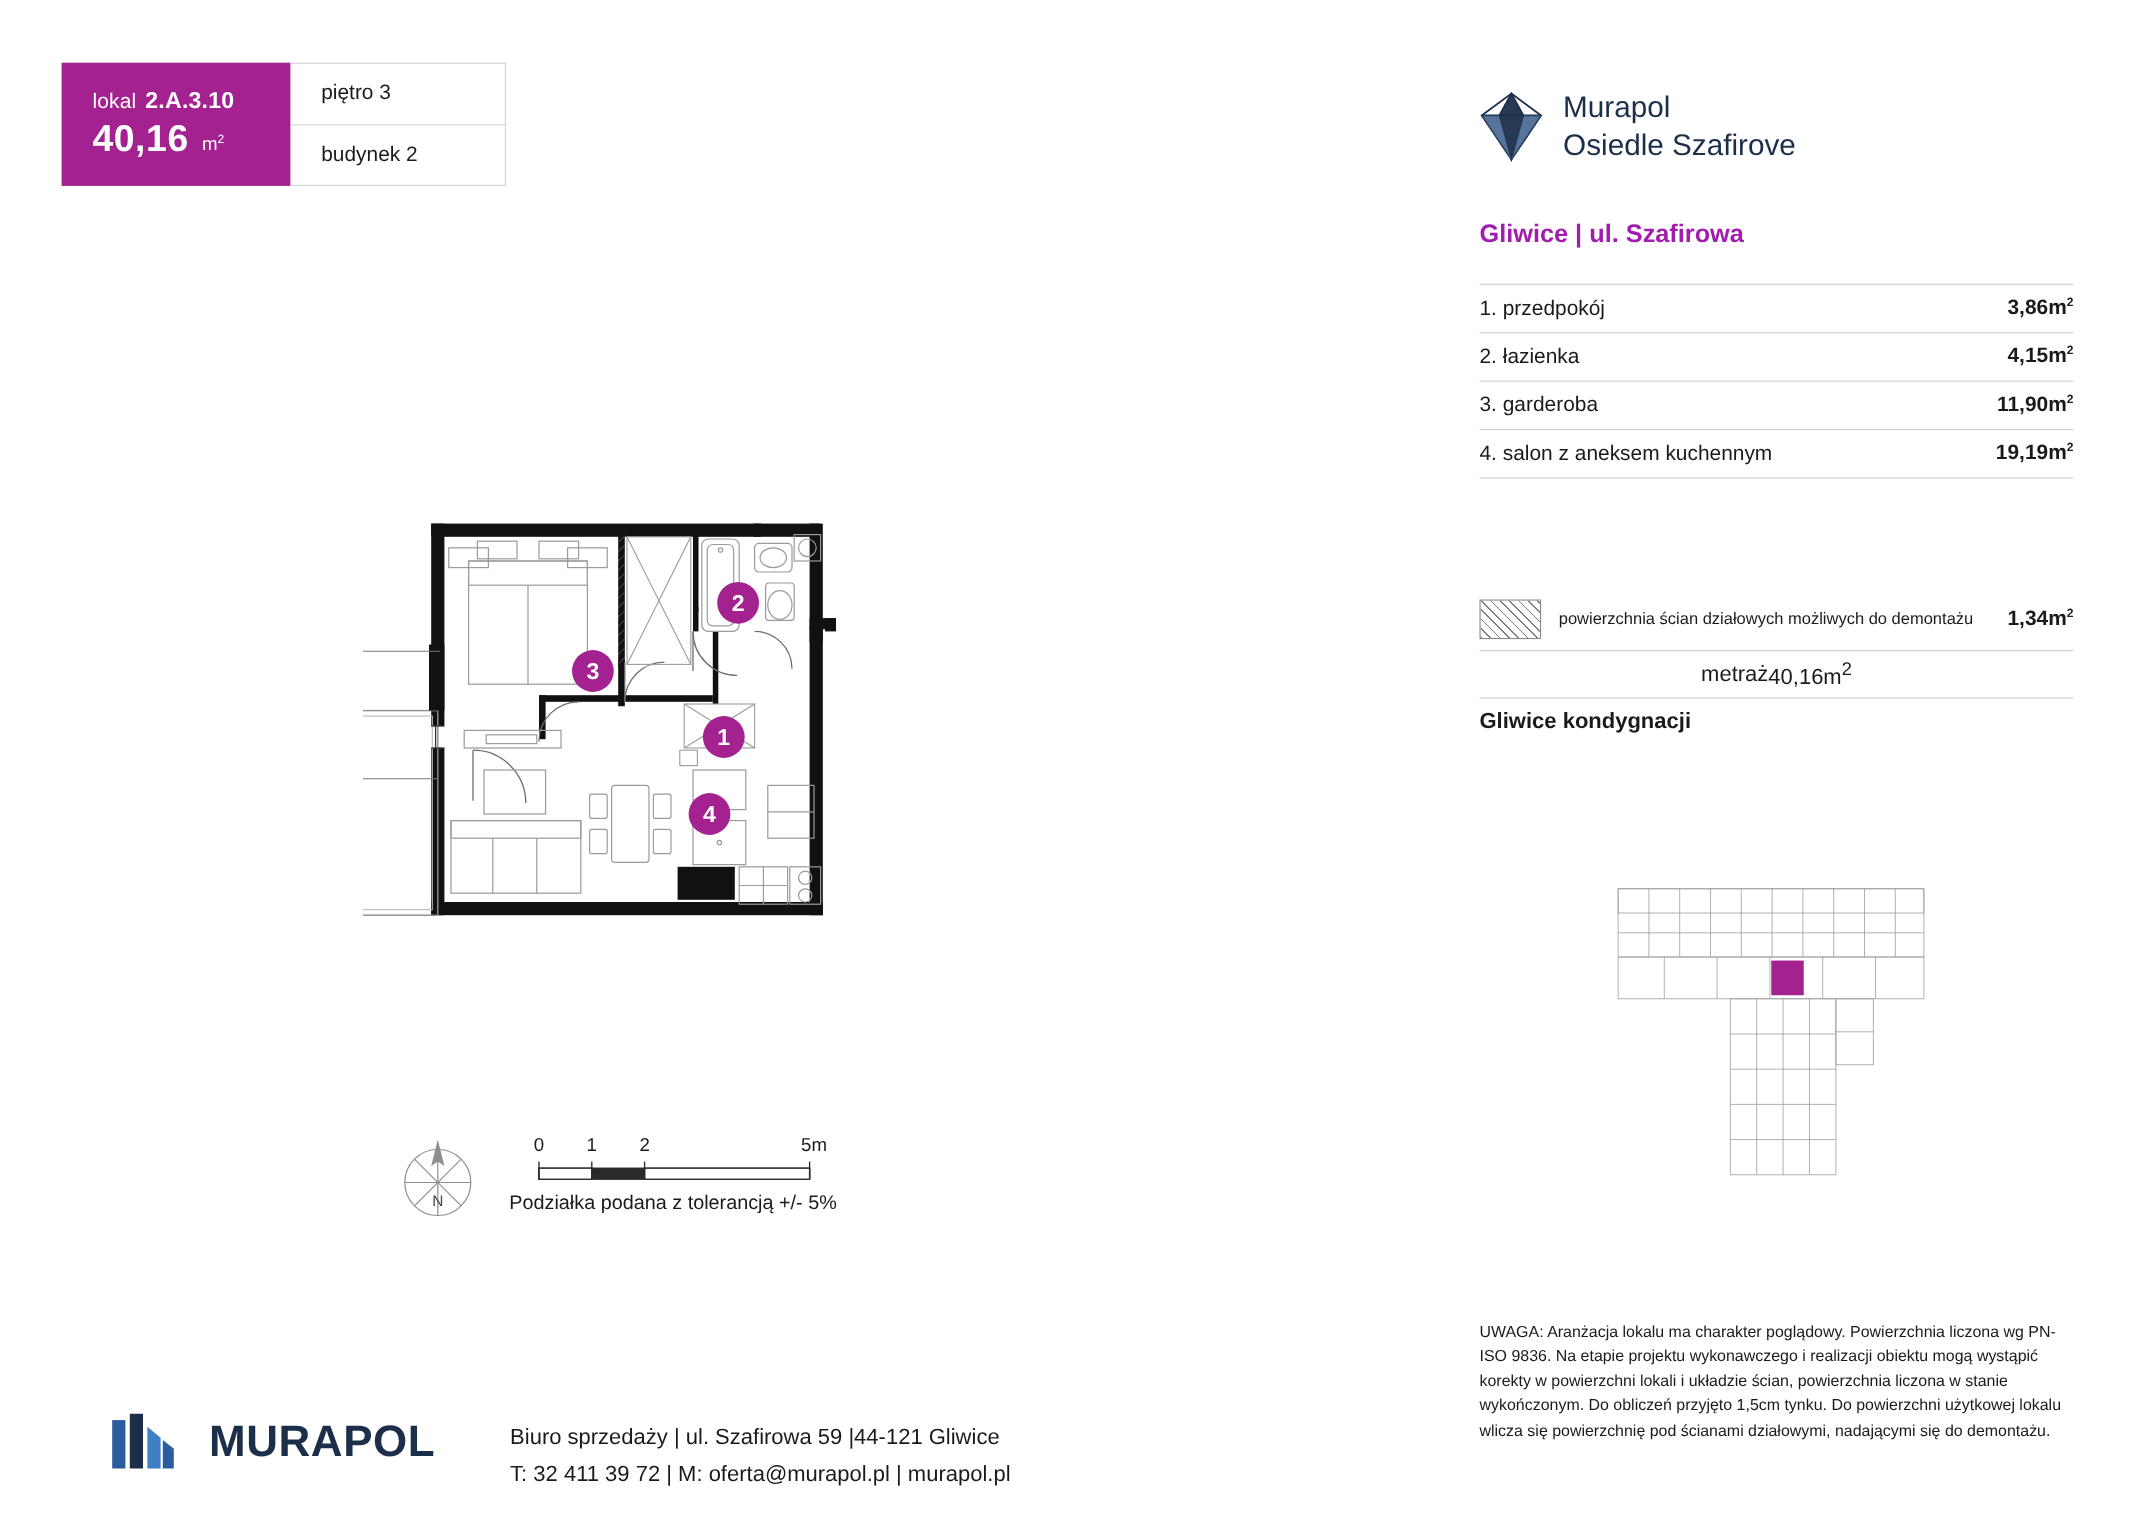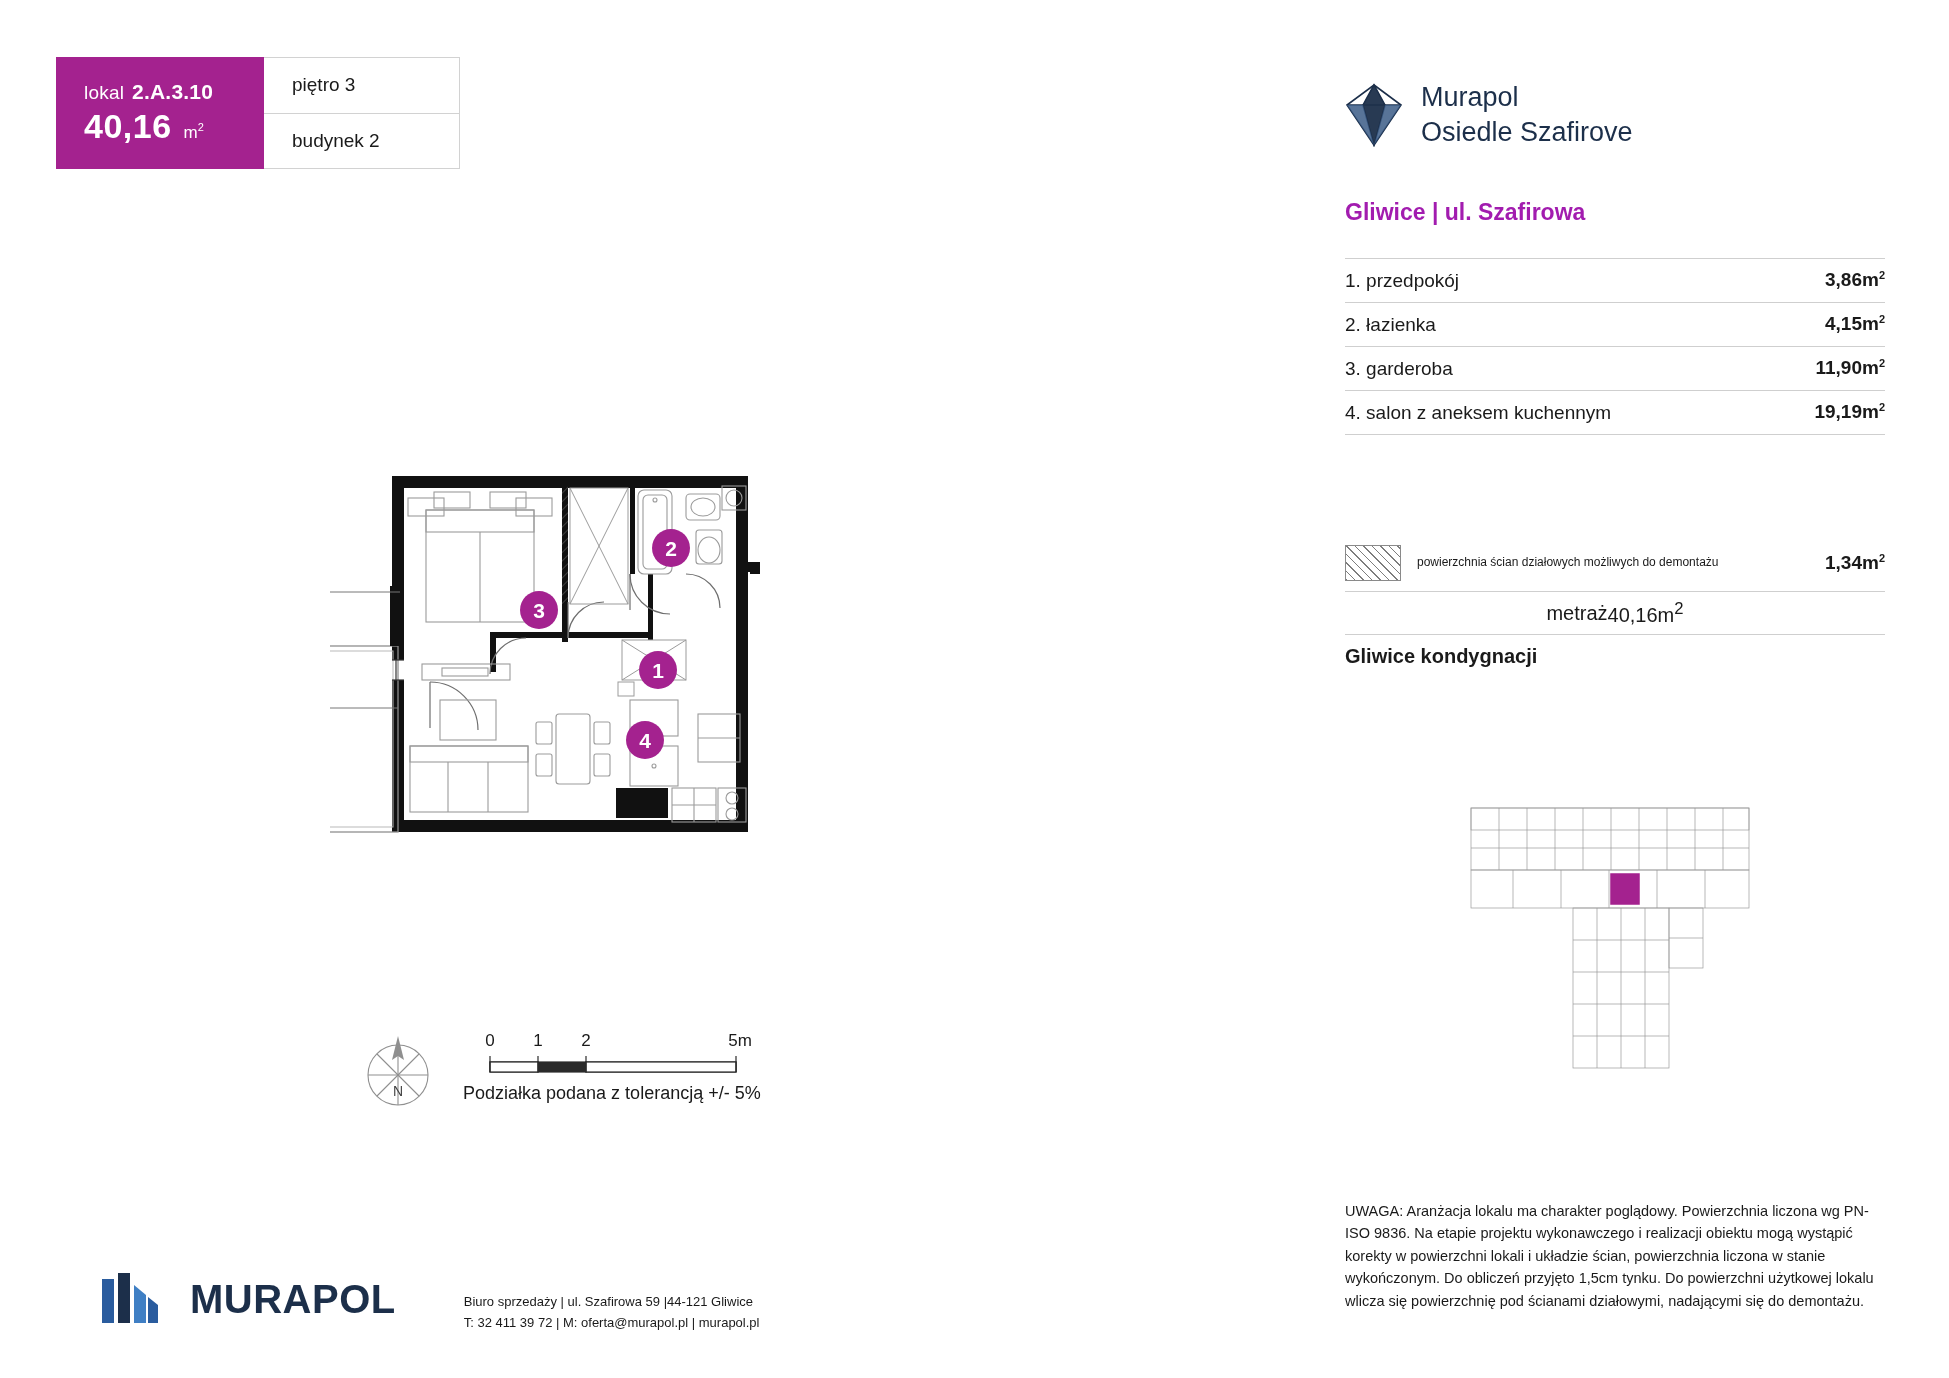--- a/index.html
+++ b/index.html
@@ -136,21 +136,21 @@
   .hatch-box {
     width: 54px;
     height: 34px;
     flex: none;
     border: 1px solid #8a8a8a;
     background:
       repeating-linear-gradient(45deg, #7d7d7d 0 1px, rgba(0,0,0,0) 1px 6px);
   }
   .legend-text {
     flex: 1;
-    font-size: 12px;
+    font-size: 15px;
     line-height: 1.45;
     padding-left: 16px;
     padding-right: 10px;
   }
   .legend-val { font-weight: bold; font-size: 19px; white-space: nowrap; }
   .legend-val sup { font-size: 11px; }
 
   .metraz-row {
     display: flex;
     justify-content: center;
@@ -230,21 +230,21 @@
     gap: 28px;
   }
   .murapol-logo { width: 62px; height: 52px; flex: none; }
   .murapol-word {
     font-size: 40px;
     font-weight: bold;
     color: #1c2f4a;
     letter-spacing: 0.5px;
   }
   .footer-contact {
-    font-size: 13px;
+    font-size: 20px;
     line-height: 1.65;
     color: #1a1a1a;
     margin-left: 40px;
     margin-top: 26px;
   }
 </style>
 </head>
 <body>
 
 <div class="page">

